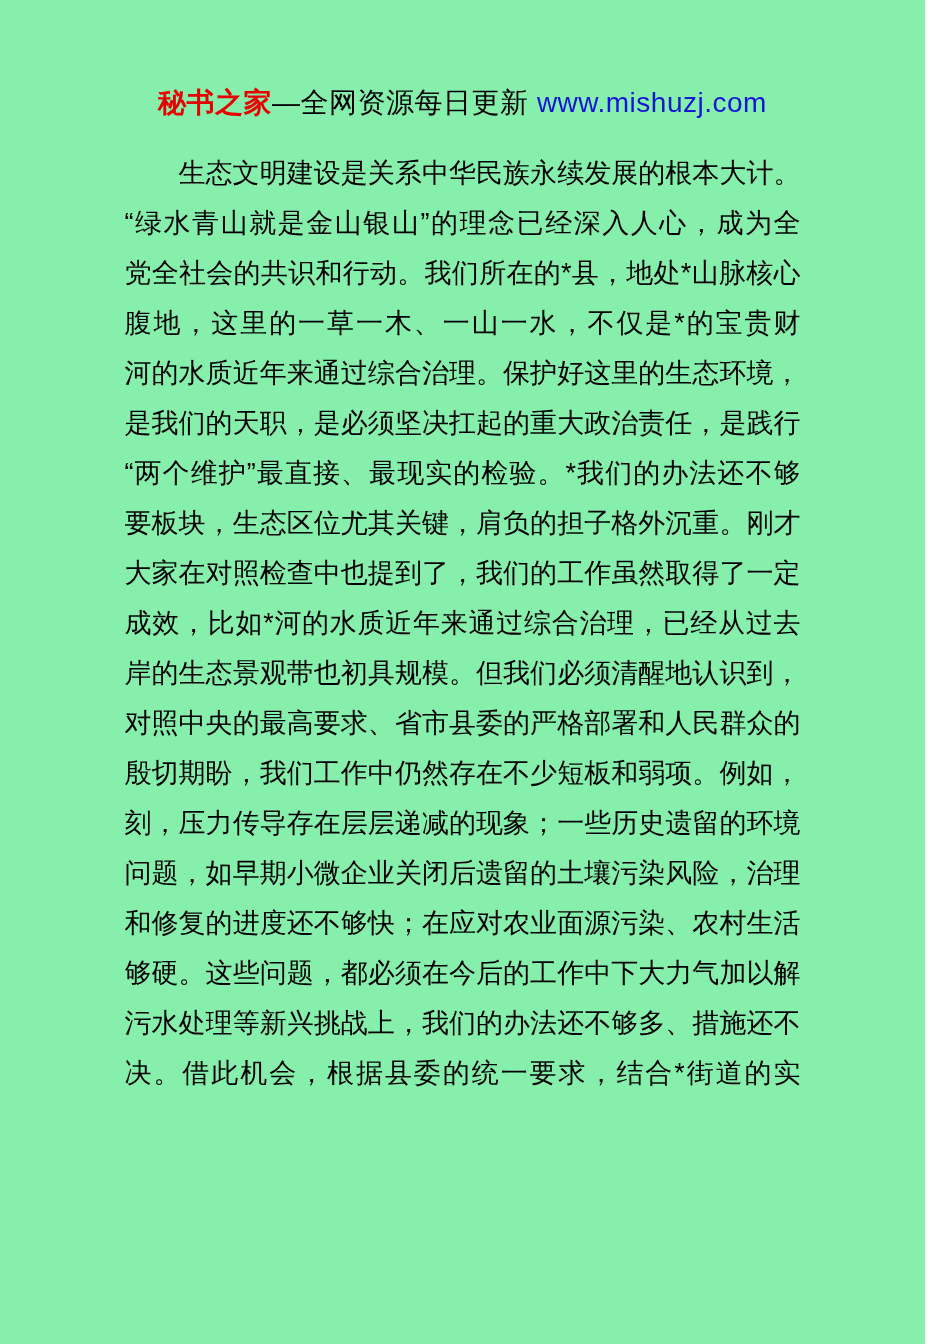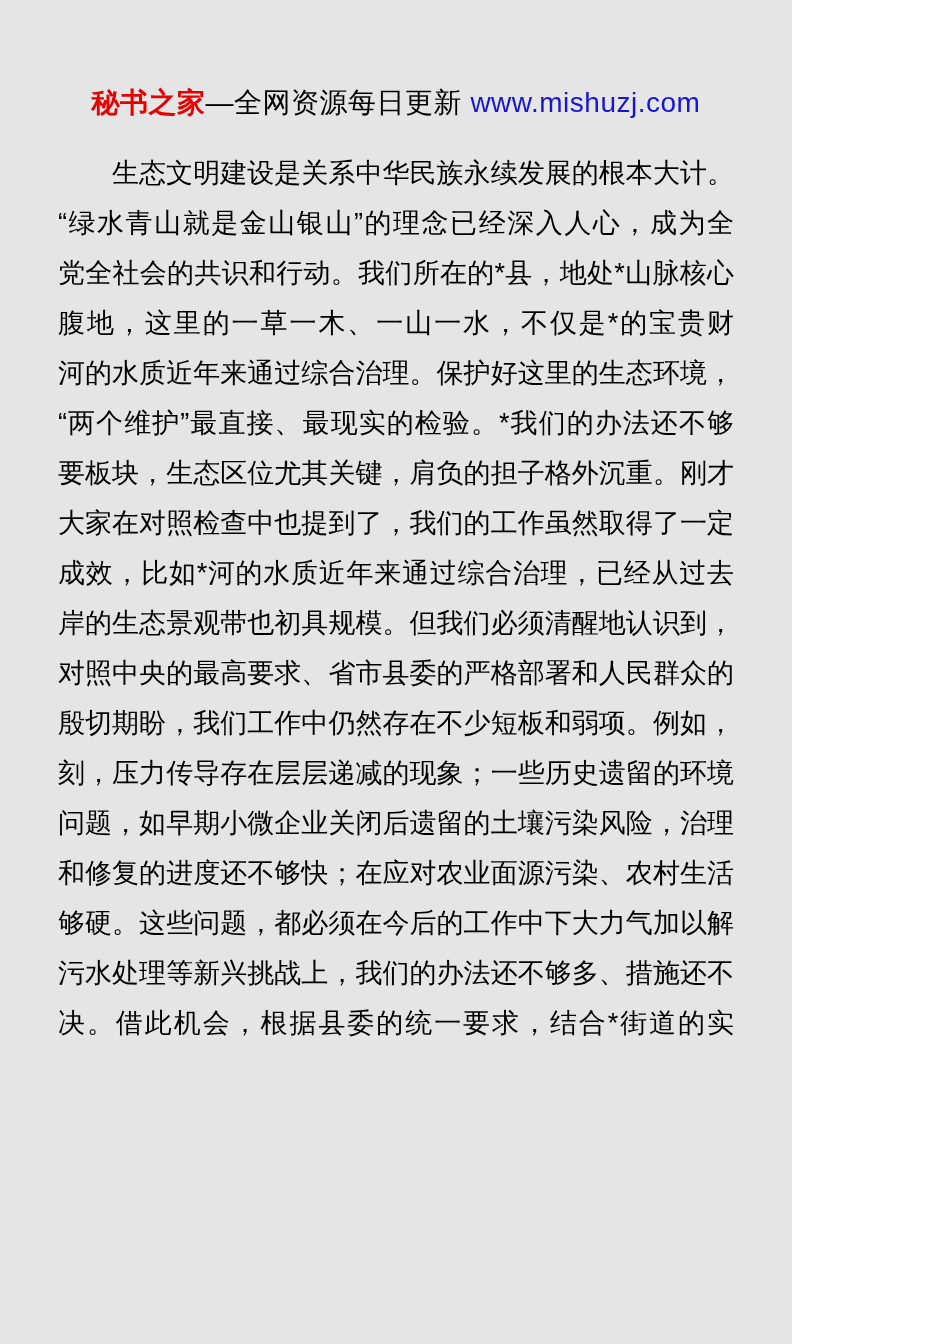--- a/index.html
+++ b/index.html
@@ -1,20 +1,20 @@
 <!DOCTYPE html>
 <html><head>
 <meta charset="utf-8">
 <style>
   html, body { margin: 0; padding: 0; }
   .page {
     position: relative;
-    width: 792px;
+    width: 925px;
     height: 1344px;
-    background: #e5e5e5;
+    background: #86efac;
     overflow: hidden;
     font-family: "Liberation Sans", "DejaVu Sans", sans-serif;
     color: #000000;
   }
   .site-header {
     padding-top: 84px;
     text-align: center;
     font-size: 28px;
     letter-spacing: 0.5px;
     white-space: nowrap;
@@ -52,20 +52,21 @@
 <div class="page">
   <div class="site-header"><span class="brand" style="color: rgb(230, 0, 0);">秘书之家</span><span class="tagline">—全网资源每日更新 </span><span class="url" style="color: rgb(21, 21, 214);">www.mishuzj.com</span>
   </div>
 
   <div class="doc">
       <div class="line indent">生态文明建设是关系中华民族永续发展的根本大计。</div>
       <div class="line">“绿水青山就是金山银山”的理念已经深入人心，成为全</div>
       <div class="line">党全社会的共识和行动。我们所在的*县，地处*山脉核心</div>
       <div class="line">腹地，这里的一草一木、一山一水，不仅是*的宝贵财富，</div>
       <div class="line">河的水质近年来通过综合治理。保护好这里的生态环境，</div>
+      <div class="line">是我们的天职，是必须坚决扛起的重大政治责任，是践行</div>
       <div class="line">“两个维护”最直接、最现实的检验。*我们的办法还不够多</div>
       <div class="line">要板块，生态区位尤其关键，肩负的担子格外沉重。刚才</div>
       <div class="line">大家在对照检查中也提到了，我们的工作虽然取得了一定</div>
       <div class="line">成效，比如*河的水质近年来通过综合治理，已经从过去的</div>
       <div class="line">岸的生态景观带也初具规模。但我们必须清醒地认识到，</div>
       <div class="line">对照中央的最高要求、省市县委的严格部署和人民群众的</div>
       <div class="line">殷切期盼，我们工作中仍然存在不少短板和弱项。例如，</div>
       <div class="line">刻，压力传导存在层层递减的现象；一些历史遗留的环境</div>
       <div class="line">问题，如早期小微企业关闭后遗留的土壤污染风险，治理</div>
       <div class="line">和修复的进度还不够快；在应对农业面源污染、农村生活</div>

